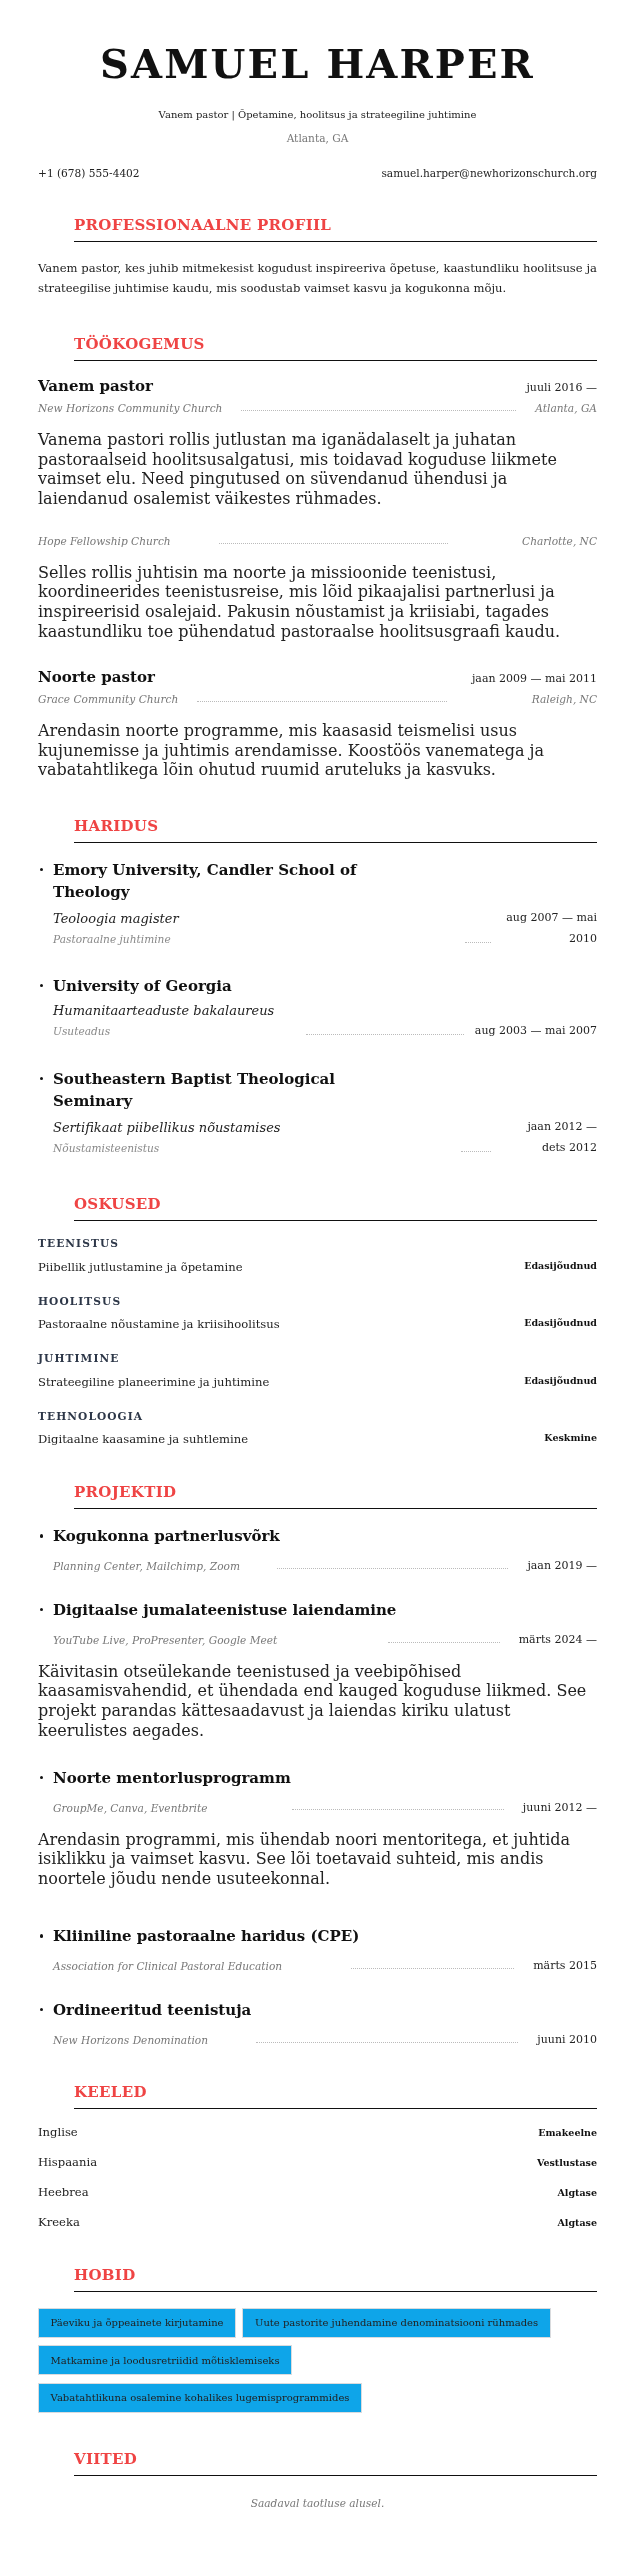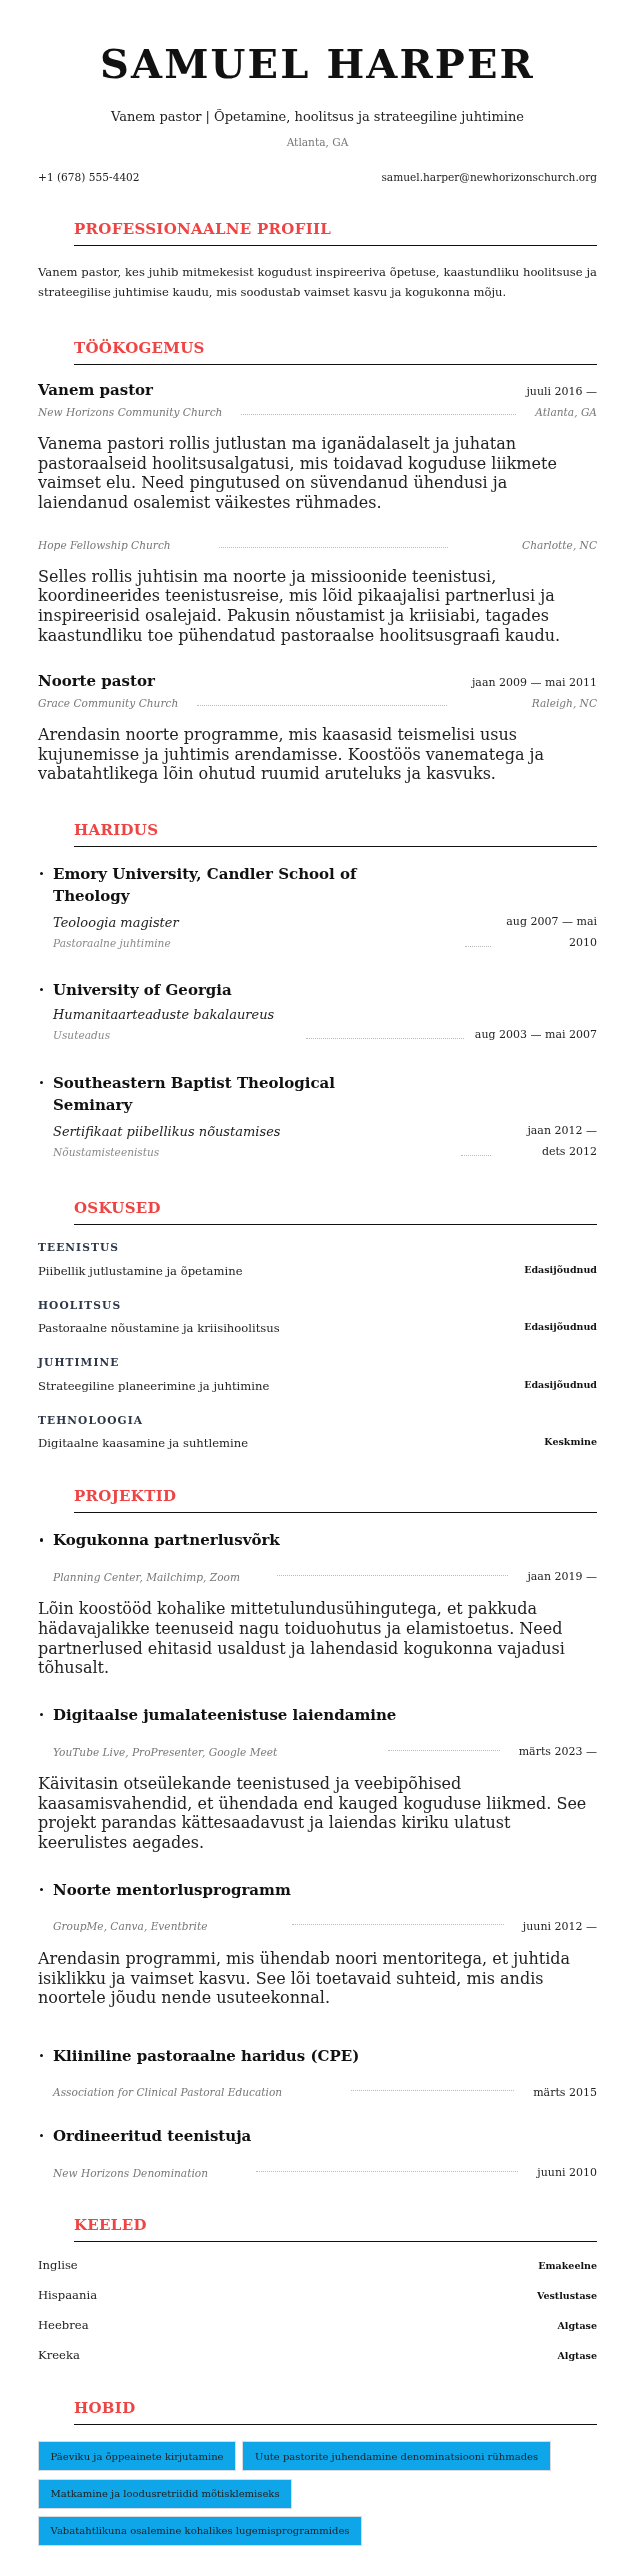--- a/index.html
+++ b/index.html
@@ -9,21 +9,21 @@
       font-family: "DejaVu Serif", serif;
       color: #111111;
     }
     .page { padding: 42px 38px 63px 38px; }
 
     .header { text-align: center; }
     .name {
       font-size: 40px; font-weight: bold; letter-spacing: 2.1px;
       line-height: 1.1; color: #111;
     }
-    .tagline { font-size: 13px; margin-top: 23px; color: #222; text-align: center; }
+    .tagline { font-size: 10px; margin-top: 23px; color: #222; text-align: center; }
     .location { font-size: 10.6px; color: #777; margin-top: 11.6px; }
     .contact {
       display: flex; justify-content: space-between;
       font-size: 10.6px; margin-top: 23px; color: #222;
     }
 
     .section { margin-top: 37px; }
     .section-title {
       font-size: 15px; font-weight: bold; color: #ef4444;
       padding-bottom: 7px; border-bottom: 1.6px solid #111;
@@ -59,21 +59,21 @@
     .item-title { font-size: 15px; font-weight: bold; line-height: 22px; color: #111; }
     .edu-title { max-width: 328px; }
     .edu-grid { display: flex; align-items: flex-end; margin-top: 4.2px; }
     .edu-left { flex: 0 0 auto; }
     .degree { font-size: 13px; font-style: italic; color: #222; line-height: 20px; }
     .field { font-size: 10.6px; font-style: italic; color: #888; line-height: 20px; }
     .edu-leader { flex: 1; border-bottom: 0.5px dotted #bbb; margin: 0 10.6px 6.3px 10.6px; height: 0.5px; }
     .edu-date { font-size: 11px; color: #222; text-align: right; line-height: 21px; max-width: 95px; white-space: normal; }
     .edu-date.wide { max-width: none; white-space: nowrap; }
 
-    .proj-meta { display: flex; align-items: center; margin-top: 19px; }
+    .proj-meta { display: flex; align-items: flex-end; margin-top: 12px; }
     .proj-desc { margin-left: -15px; }
 
     .skill-cat { margin-bottom: 21px; }
     .skill-cat-name {
       font-size: 10.6px; font-weight: bold; color: #2d3748; letter-spacing: 1.1px;
     }
     .skill-row {
       display: flex; justify-content: space-between; align-items: flex-start;
       margin-top: 10.6px;
     }
@@ -237,29 +237,28 @@
     <h2 class="section-title">PROJEKTID</h2>
     <div class="section-body">
       <div class="bullet-item">
         <span class="bullet"></span>
         <div class="item-title">Kogukonna partnerlusvõrk</div>
         <div class="proj-meta">
           <span class="org">Planning Center, Mailchimp, Zoom</span>
           <span class="leader" style="margin-left:37px;"></span>
           <span class="date">jaan 2019 —</span>
         </div>
-        <p class="desc proj-desc">Lõin koostööd kohalike mittetulundusühingutega, et pakkuda hädavajalikke teenuseid nagu toiduohutus ja elamistoetus. Need partnerlused ehitasid usaldust ja lahendasid kogukonna vajadusi tõhusalt.</p>
       </div>
       <div class="bullet-item">
         <span class="bullet"></span>
         <div class="item-title">Digitaalse jumalateenistuse laiendamine</div>
         <div class="proj-meta">
           <span class="org">YouTube Live, ProPresenter, Google Meet</span>
           <span class="leader" style="margin-left:111px;"></span>
-          <span class="date">märts 2023 —</span>
+          <span class="date">märts 2024 —</span>
         </div>
         <p class="desc proj-desc">Käivitasin otseülekande teenistused ja veebipõhised kaasamisvahendid, et ühendada end kauged koguduse liikmed. See projekt parandas kättesaadavust ja laiendas kiriku ulatust keerulistes aegades.</p>
       </div>
       <div class="bullet-item" style="margin-bottom:0;">
         <span class="bullet"></span>
         <div class="item-title">Noorte mentorlusprogramm</div>
         <div class="proj-meta">
           <span class="org">GroupMe, Canva, Eventbrite</span>
           <span class="leader" style="margin-left:85px;"></span>
           <span class="date">juuni 2012 —</span>

